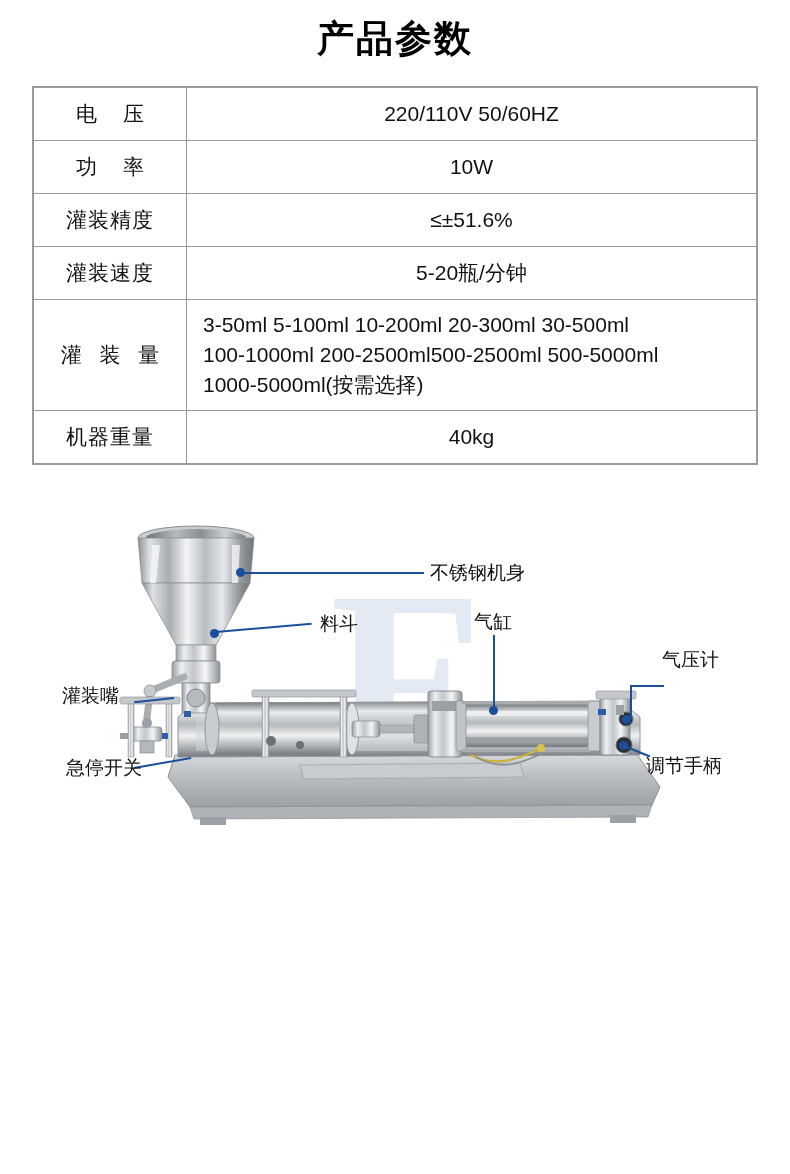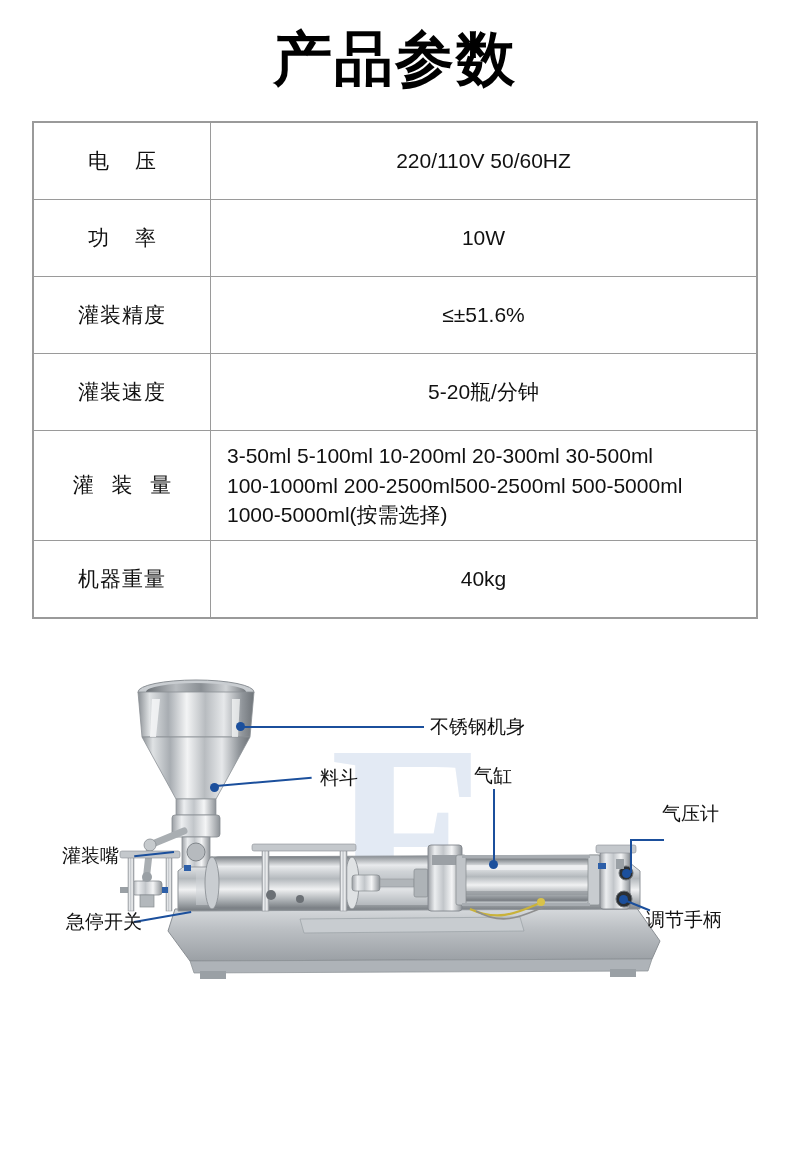--- a/index.html
+++ b/index.html
@@ -17,45 +17,45 @@
   }
   .page {
     width: 790px;
     height: 1174px;
     position: relative;
   }
 
   
   .title {
     text-align: center;
-    font-size: 59px;
+    font-size: 37px;
     font-weight: bold;
     letter-spacing: 2px;
     color: #000;
-    padding-top: 23px;
+    padding-top: 16px;
     line-height: 1.25;
     font-family: "Liberation Sans", sans-serif;
   }
 
   
   .spec-wrap {
     margin: 24px 32px 0 32px;
     border: 1px solid #9a9a9a;
     border-right: 1px solid #9a9a9a;
   }
   table.spec {
     width: 100%;
     border-collapse: collapse;
     table-layout: fixed;
   }
   table.spec td {
     border: 1px solid #9a9a9a;
     font-size: 21px;
     color: #111;
-    padding: 12px;
+    padding: 0;
     vertical-align: middle;
   }
   td.label {
     width: 152px;
     text-align: center;
     letter-spacing: 1px;
     height: 52px;
   }
   td.value {
     text-align: center;
@@ -297,19 +297,19 @@
     <div class="dot" style="left:622px; top:210px;"></div>
     <div class="leader" style="left:630px; top:180px; width:2px; height:34px;"></div>
     <div class="leader" style="left:630px; top:180px; width:34px; height:2px;"></div>
     <div class="callout" style="left:662px; top:142px;">气压计</div>
 
     <div class="dot" style="left:619px; top:236px;"></div>
     <div class="leader" style="left:624px; top:240px; width:28px; height:2px; transform: rotate(22deg); transform-origin: left center;"></div>
     <div class="callout" style="left:646px; top:248px;">调节手柄</div>
 
     <div class="leader" style="left:134px; top:192px; width:40px; height:2px; transform: rotate(-6deg); transform-origin: right center;"></div>
-    <div class="callout" style="left:62px; top:184px;">灌装嘴</div>
+    <div class="callout" style="left:62px; top:178px;">灌装嘴</div>
 
     <div class="leader" style="left:134px; top:262px; width:58px; height:2px; transform: rotate(-10deg); transform-origin: left center;"></div>
     <div class="callout" style="left:66px; top:250px;">急停开关</div>
 
   </div>
 </div>
 
 </body></html>

